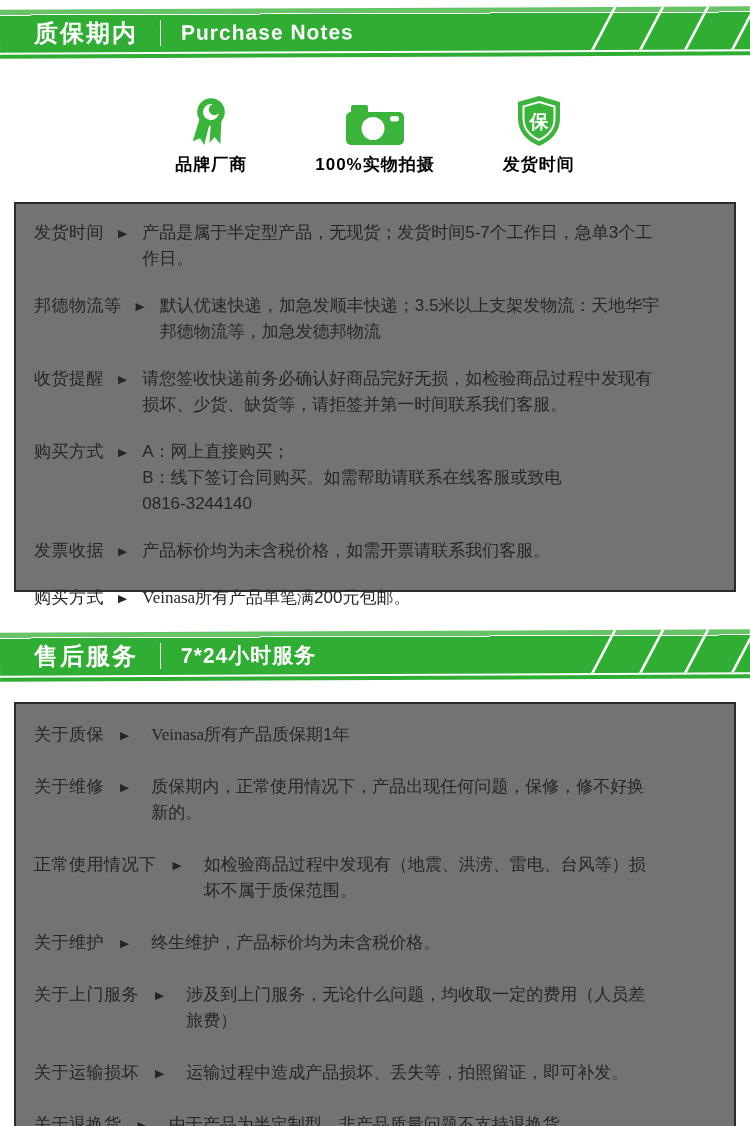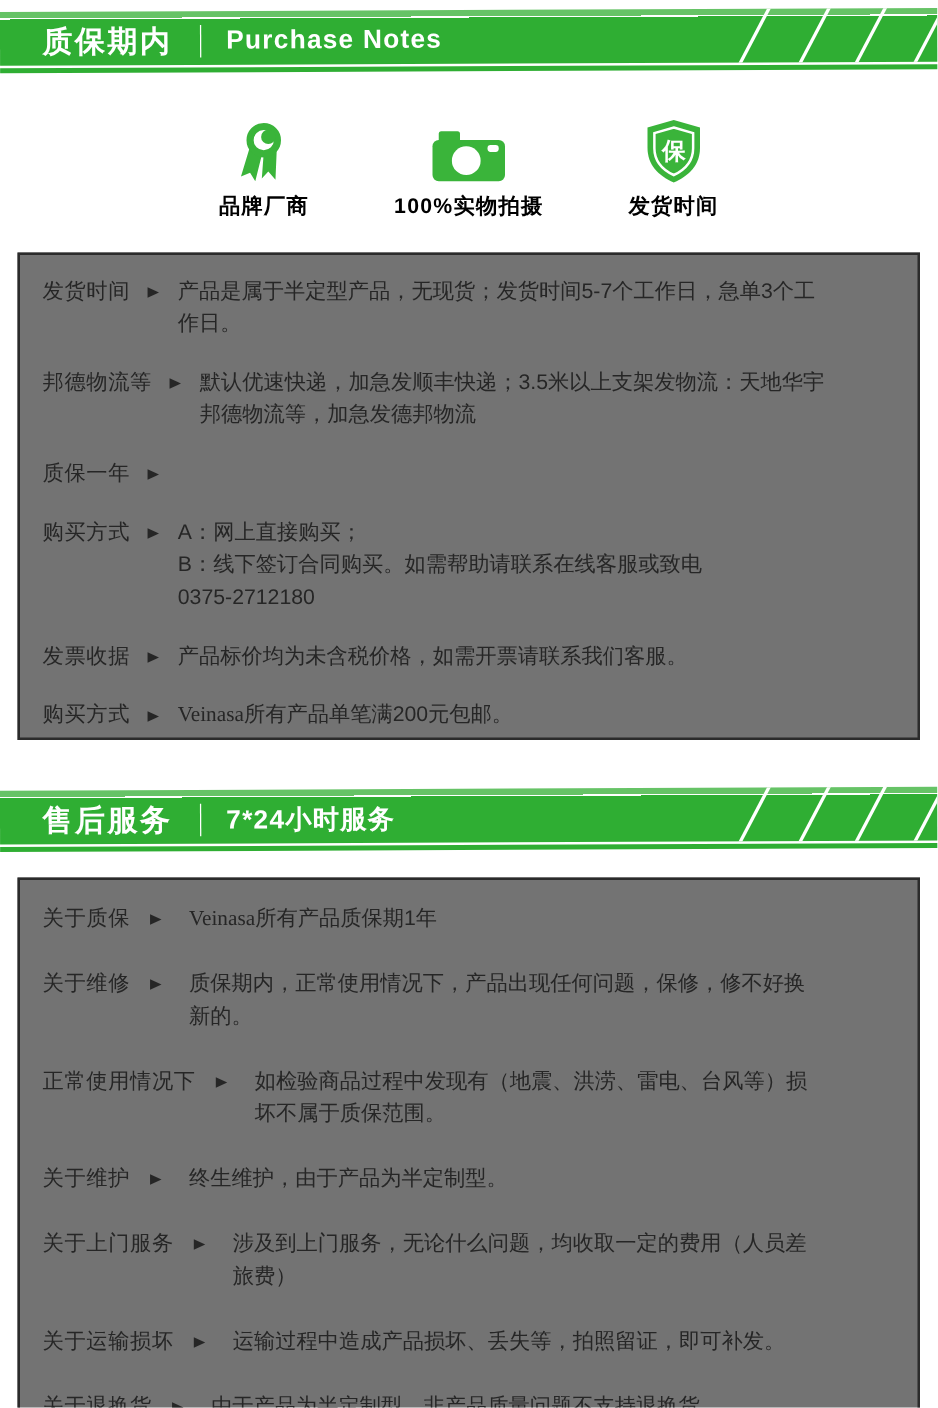--- a/index.html
+++ b/index.html
@@ -108,30 +108,32 @@
   </div>
 
   <div class="row">
     <span class="row-label">邦德物流等</span>
     <span class="row-marker">▶</span>
     <span class="row-content">默认优速快递，加急发顺丰快递；3.5米以上支架发物流：天地华宇
 邦德物流等，加急发德邦物流</span>
   </div>
 
   <div class="row">
-    <span class="row-label">质保一年</span>
-    <span class="row-marker">▶</span>
+    <span class="row-label">收货提醒</span>
+    <span class="row-marker">▶</span>
+    <span class="row-content">请您签收快递前务必确认好商品完好无损，如检验商品过程中发现有
+损坏、少货、缺货等，请拒签并第一时间联系我们客服。</span>
   </div>
 
   <div class="row">
     <span class="row-label">购买方式</span>
     <span class="row-marker">▶</span>
     <span class="row-content">A：网上直接购买；
 B：线下签订合同购买。如需帮助请联系在线客服或致电
-0375-2712180</span>
+0816-3244140</span>
   </div>
 
   <div class="row">
     <span class="row-label">发票收据</span>
     <span class="row-marker">▶</span>
     <span class="row-content">产品标价均为未含税价格，如需开票请联系我们客服。</span>
   </div>
 
   <div class="row">
     <span class="row-label">购买方式</span>
@@ -172,21 +174,21 @@
   <div class="row">
     <span class="row-label">正常使用情况下</span>
     <span class="row-marker">▶</span>
     <span class="row-content">如检验商品过程中发现有（地震、洪涝、雷电、台风等）损
 坏不属于质保范围。</span>
   </div>
 
   <div class="row">
     <span class="row-label">关于维护</span>
     <span class="row-marker">▶</span>
-    <span class="row-content">终生维护，由于产品为半定制型。</span>
+    <span class="row-content">终生维护，产品标价均为未含税价格。</span>
   </div>
 
   <div class="row">
     <span class="row-label">关于上门服务</span>
     <span class="row-marker">▶</span>
     <span class="row-content">涉及到上门服务，无论什么问题，均收取一定的费用（人员差
 旅费）</span>
   </div>
 
   <div class="row">

